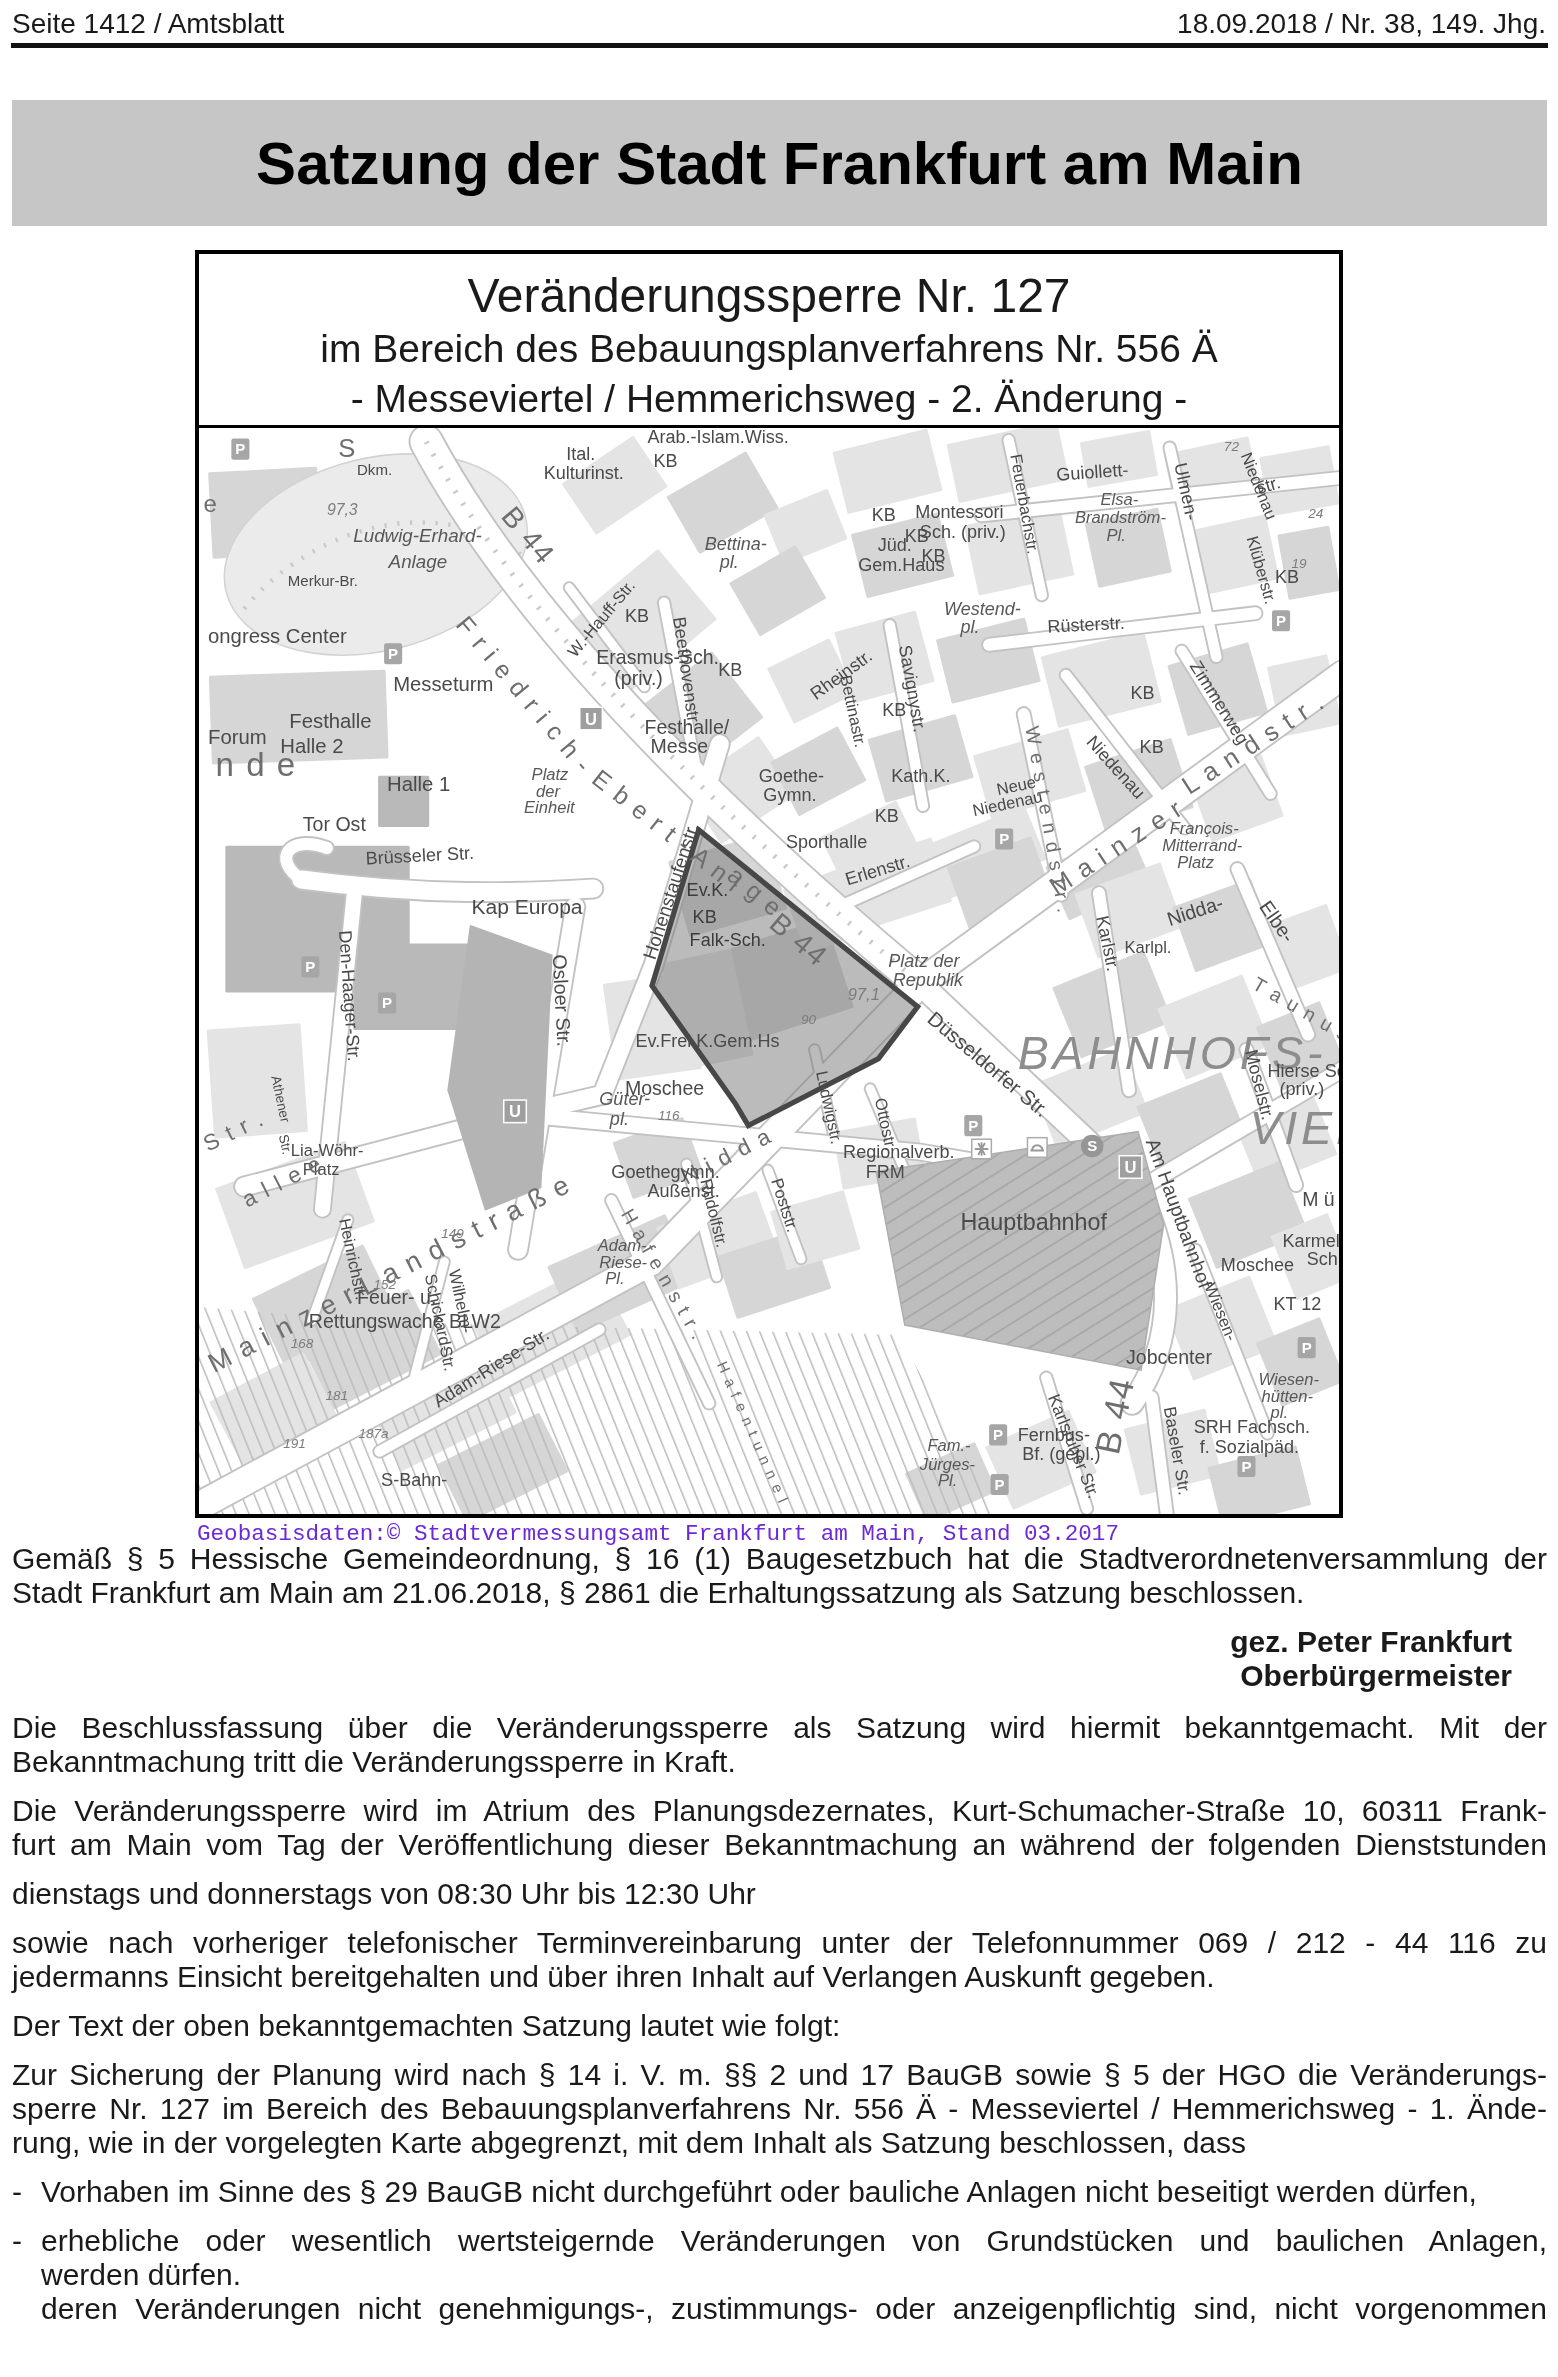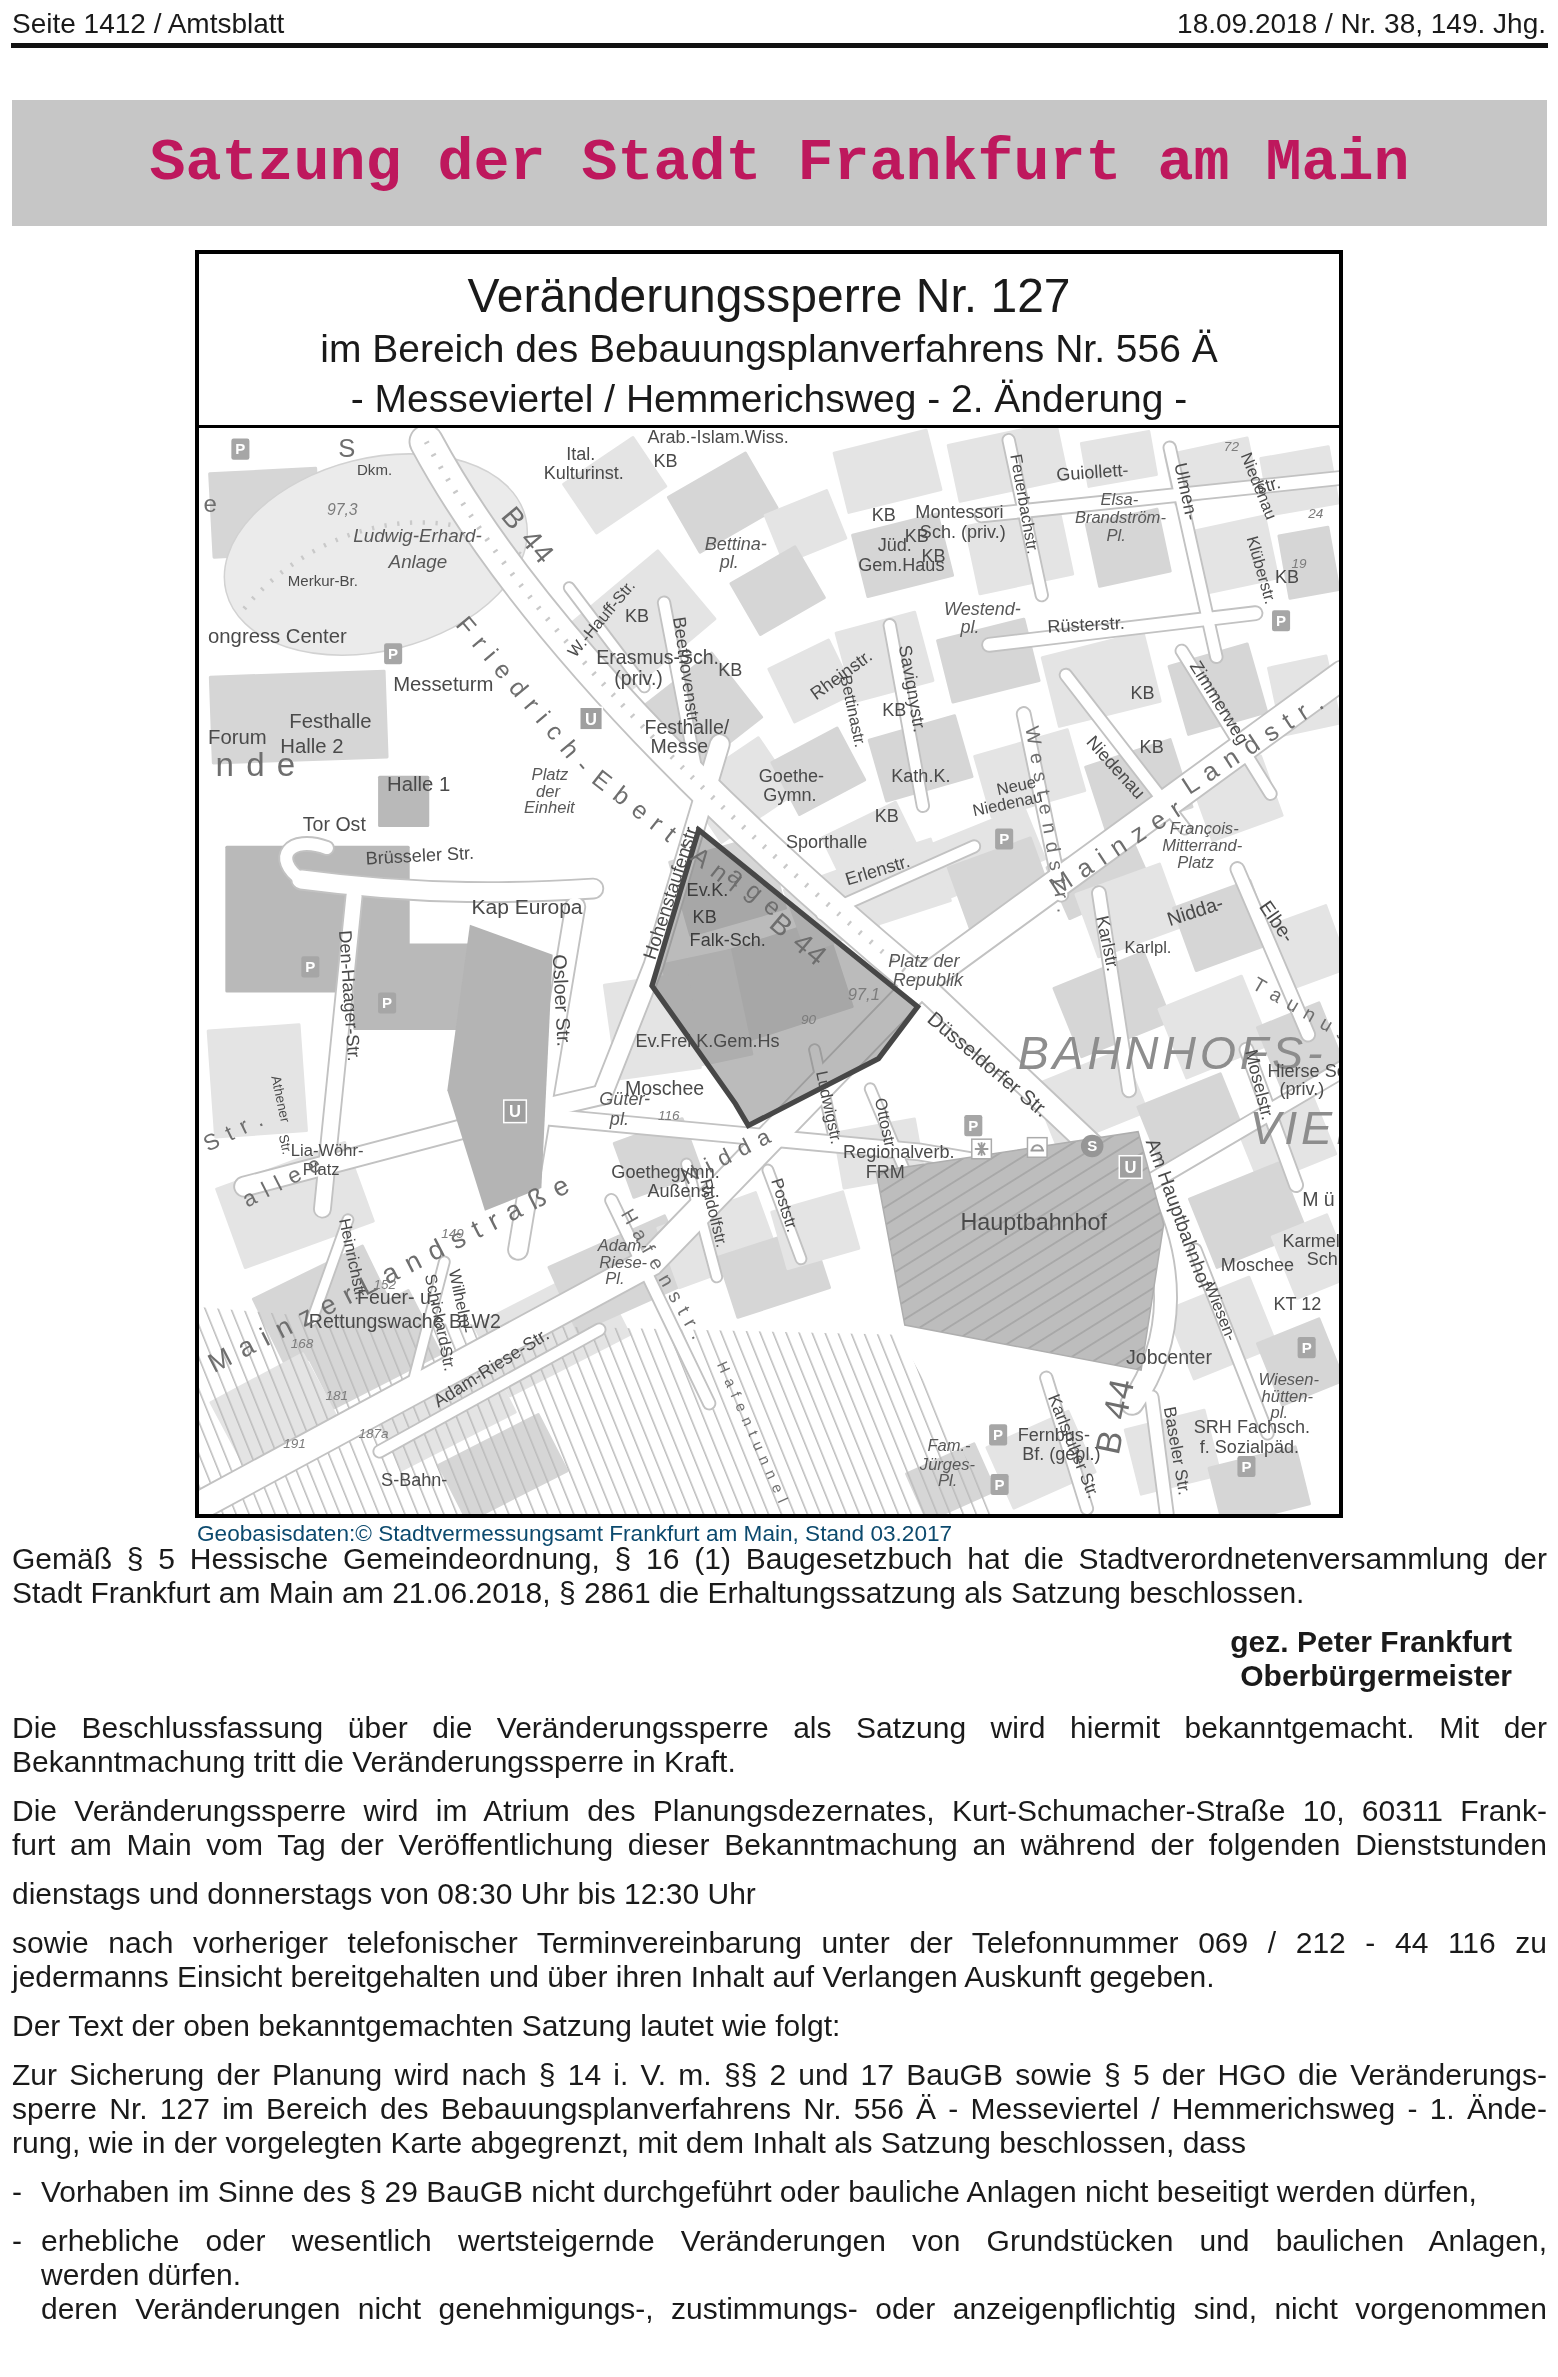--- a/index.html
+++ b/index.html
@@ -6,38 +6,38 @@
   .page{position:relative;width:1558px;height:2377px;background:#ffffff;
         font-family:"Liberation Sans",sans-serif;color:#1a1a1a;overflow:hidden;}
   
   .hdr{position:absolute;top:7.5px;left:12px;right:12px;font-size:28px;}
   .hdr .l{position:absolute;left:0;top:0;}
   .hdr .r{position:absolute;right:0;top:0;}
   .rule{position:absolute;top:43px;left:10.5px;width:1537px;height:5.3px;background:#111;}
   
   .banner{position:absolute;top:100px;left:12px;width:1535px;height:126px;background:#c6c6c6;
           display:flex;align-items:center;justify-content:center;}
-  .banner h1{margin:0;font-size:60px;font-weight:bold;color:#be185d;letter-spacing:0px;font-family:Liberation Mono, monospace;}
+  .banner h1{margin:0;font-size:60px;font-weight:bold;color:#000000;letter-spacing:0px;}
   
   .mapbox{position:absolute;top:250px;left:195px;width:1140px;border:4.5px solid #000;background:#fff;}
   .mapbox .titles{height:171px;text-align:center;border-bottom:3.8px solid #000;}
   .mt1{font-size:48px;padding-top:13.5px;line-height:56px;}
   .mt2{font-size:39px;line-height:50px;}
   .mt3{font-size:39px;line-height:50px;}
   .mapwrap{position:relative;width:1140px;height:1086px;overflow:hidden;}
   svg{display:block;}
   
   .ml{font-family:"Liberation Sans",sans-serif;fill:#4a4a4a;}
   .it{font-style:italic;fill:#585858;}
   .big{fill:#6e6e6e;letter-spacing:2px;}
   .dist{fill:#8d8d8d;font-size:62px;letter-spacing:5px;font-style:italic;}
   .num{font-style:italic;fill:#7c7c7c;}
   .pg{fill:#3c3c3c;}
   
-  .caption{position:absolute;top:1521px;left:197px;font-size:22.6px;color:#0c4a6e;}
+  .caption{position:absolute;top:1521px;left:197px;font-size:22.6px;color:#6d28d9;font-family:Liberation Mono, monospace;}
   
   .bodytext{position:absolute;top:1542px;left:12px;width:1535px;font-size:30px;line-height:34px;}
   .para{margin:0 0 15px 0;}
   .bline{white-space:normal;}
   .jl{text-align:justify;text-align-last:justify;}
   .sig{margin:15px 0 18px 0;font-weight:bold;text-align:right;padding-right:35px;line-height:34px;}
   .bullet{position:relative;padding-left:29px;}
   .bullet .dash{position:absolute;left:0;top:0;}
 </style>
 </head>

